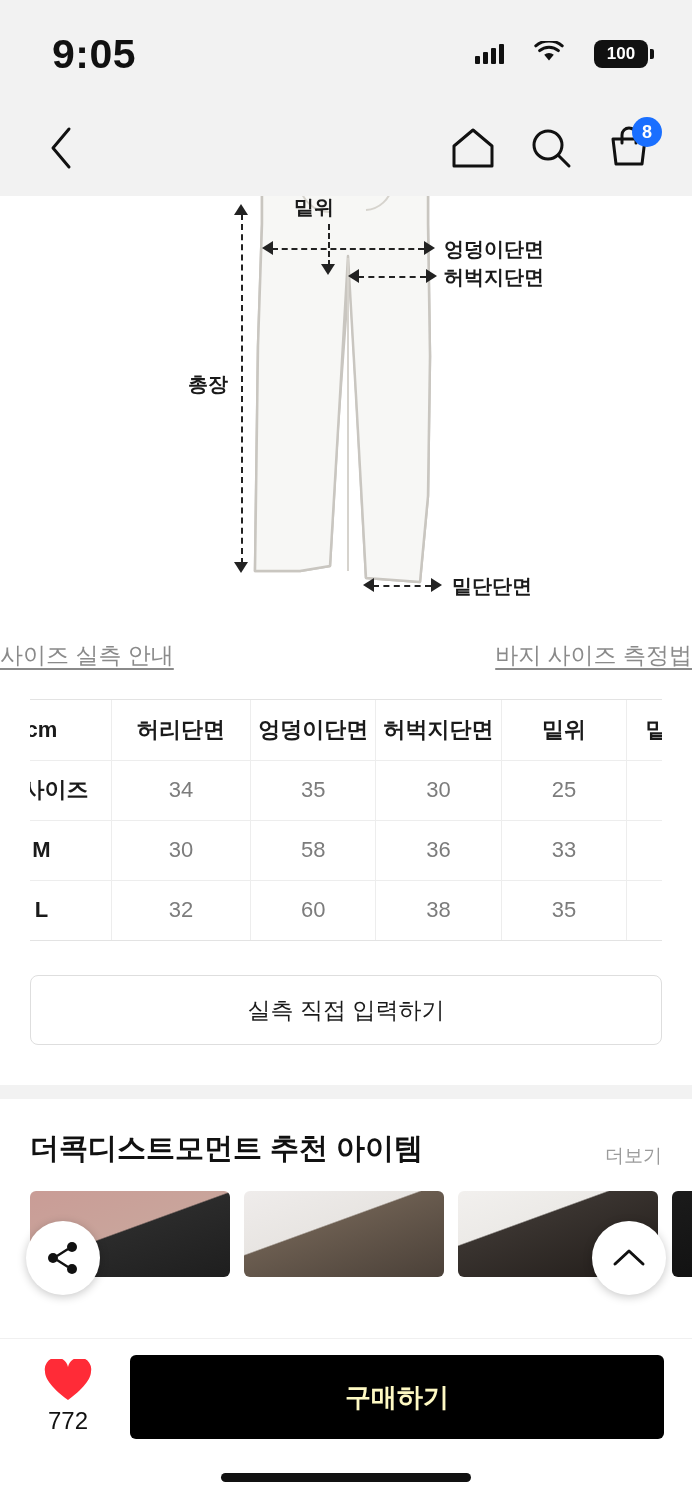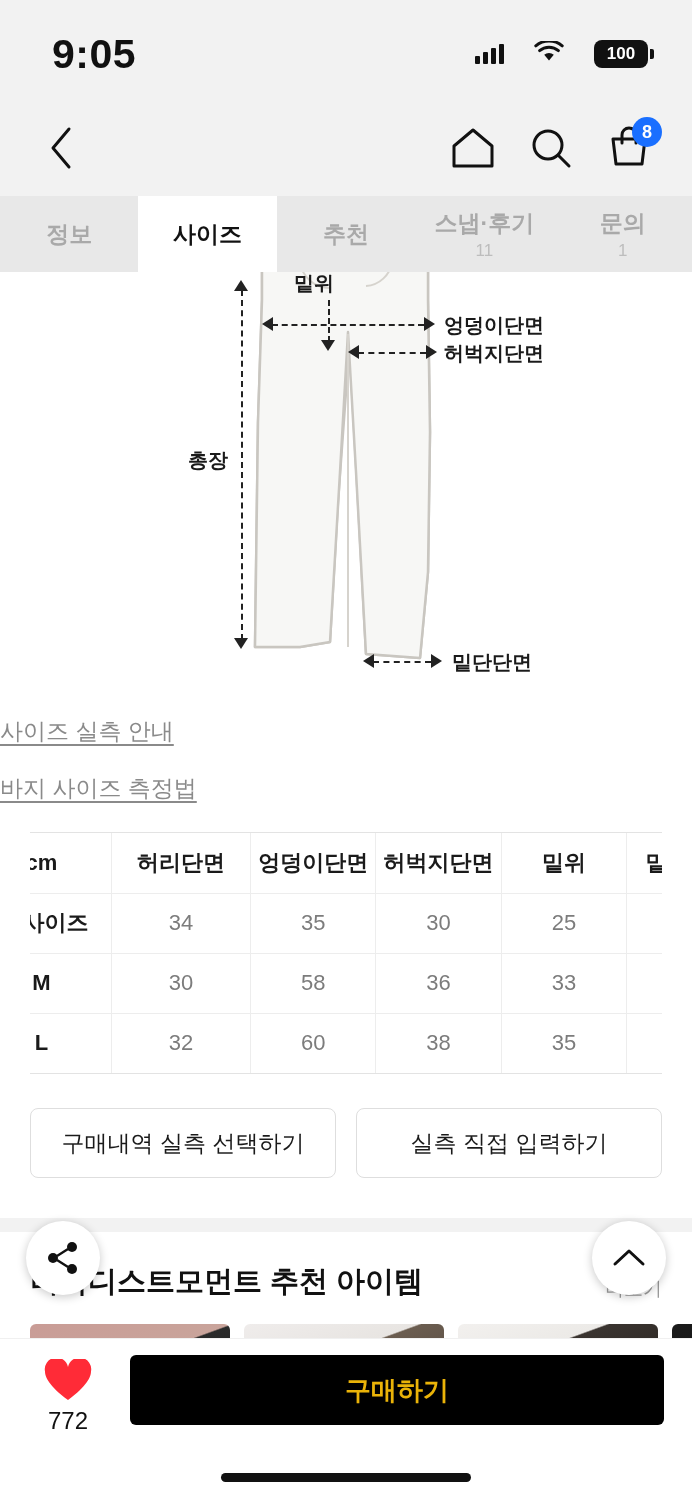--- a/index.html
+++ b/index.html
@@ -139,25 +139,24 @@
     width: 0; height: 0;
   }
   .arrow.left  { border-top: 7px solid transparent; border-bottom: 7px solid transparent; border-right: 11px solid #222; }
   .arrow.right { border-top: 7px solid transparent; border-bottom: 7px solid transparent; border-left: 11px solid #222; }
   .arrow.up    { border-left: 7px solid transparent; border-right: 7px solid transparent; border-bottom: 11px solid #222; }
   .arrow.down  { border-left: 7px solid transparent; border-right: 7px solid transparent; border-top: 11px solid #222; }
 
   
   .guide-links {
     display: flex;
-    justify-content: center;
+    justify-content: space-between;
     gap: 26px;
     padding: 16px 0 28px;
     background: #fff;
-    flex-direction: column;
   }
   .guide-links a {
     font-size: 23px;
     color: #8a8a8a;
     text-decoration: underline;
     text-underline-offset: 5px;
   }
 
   
   .table-wrap {
@@ -270,23 +269,23 @@
     margin-top: 16px;
   }
   .like {
     width: 80px;
     display: flex; flex-direction: column; align-items: center; gap: 4px;
     padding-top: 4px;
   }
   .like .count { font-size: 24px; color: #111; font-weight: 400; }
   .buy-btn {
     flex: 1;
-    height: 70px;
+    height: 84px;
     background: #000;
-    color: #eab308;
+    color: #fef9c3;
     border-radius: 6px;
     font-size: 26px;
     font-weight: 700;
     display: flex; align-items: center; justify-content: center;
   }
   .home-indicator {
     position: absolute;
     bottom: 18px; left: 50%;
     transform: translateX(-50%);
     width: 250px; height: 9px;
@@ -340,39 +339,20 @@
       <div class="icon-btn">
         <svg width="44" height="44" viewBox="0 0 44 44">
           <path d="M6 13 L38 13 L35 38 L9 38 Z" stroke="#111" stroke-width="3" fill="none" stroke-linejoin="round"></path>
           <path d="M15 17 L15 9 A7 7 0 0 1 29 9 L29 17" stroke="#111" stroke-width="3" fill="none" stroke-linecap="round"></path>
         </svg>
         <span class="badge">8</span>
       </div>
     </div>
   </div>
 
-  <div class="tabs">
-    <div class="tab">
-      <span>정보</span>
-    </div>
-    <div class="tab active">
-      <span>사이즈</span>
-    </div>
-    <div class="tab">
-      <span>추천</span>
-    </div>
-    <div class="tab">
-      <span>스냅·후기</span>
-      <span class="sub">11</span>
-    </div>
-    <div class="tab">
-      <span>문의</span>
-      <span class="sub">1</span>
-    </div>
-  </div>
 
   <div class="size-figure">
     <svg width="692" height="428" viewBox="0 0 692 428" style="position:absolute;left:0;top:0;">
 
       <path d="M262 -10 L262 28 L258 150 L256 300 L255 375 L300 375 L330 370 L338 230 L346 120 L348 60
                M348 60 L352 120 L358 230 L366 382 L420 386 L428 300 L430 160 L428 28 L428 -10 Z" fill="#f7f7f5" stroke="#c9c6c0" stroke-width="2.5" stroke-linejoin="round"></path>
       <path d="M262 -10 L262 28 L258 150 L256 300 L255 375 L300 375 L330 370 L340 200 L348 60 L356 200 L366 382 L420 386 L428 300 L430 160 L428 28 L428 -10 Z" fill="#f7f7f5" stroke="#c9c6c0" stroke-width="2.5" stroke-linejoin="round"></path>
       <path d="M348 62 L348 375" stroke="#d6d3cd" stroke-width="2" fill="none"></path>
       <path d="M300 -10 A30 30 0 0 0 330 16" stroke="#d6d3cd" stroke-width="2" fill="none"></path>
       <path d="M392 -10 A28 28 0 0 1 366 14" stroke="#d6d3cd" stroke-width="2" fill="none"></path>
@@ -452,21 +432,20 @@
           <td>60</td>
           <td>38</td>
           <td>35</td>
           <td>28</td>
         </tr>
       </tbody>
     </table>
   </div>
 
   <div class="actions">
-    <div class="action-btn">구매내역 실측 선택하기</div>
     <div class="action-btn">실측 직접 입력하기</div>
   </div>
 
   <div class="section-gap"></div>
 
   <div class="recommend">
     <div class="rec-head">
       <div class="rec-title">더콕디스트모먼트 추천 아이템</div>
       <div class="rec-more">더보기</div>
     </div>

